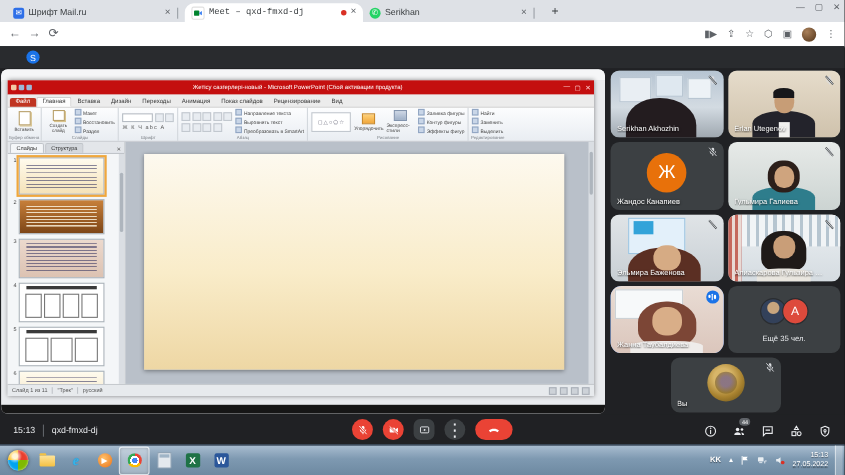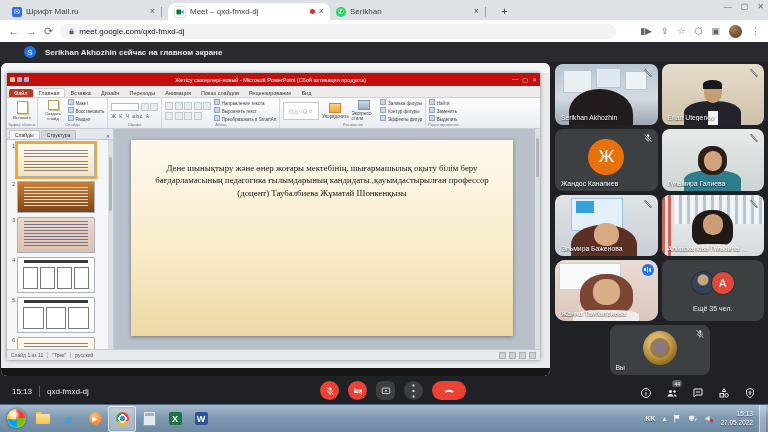--- a/index.html
+++ b/index.html
@@ -5,21 +5,21 @@
   html,body{margin:0;padding:0;background:#000;}
   .screen{position:relative;width:768px;height:432px;overflow:hidden;
     font-family:"Liberation Sans",sans-serif;background:#202124;}
 
   
   .tabstrip{position:absolute;top:0;left:0;right:0;height:20px;background:#dee1e6;
     display:flex;align-items:flex-end;padding-left:6px;}
   .tab{display:flex;align-items:center;gap:4px;height:17px;width:150px;padding:0 6px;
     border-radius:8px 8px 0 0;font-size:8px;color:#3c4043;overflow:hidden;}
   .tab .title{flex:1;white-space:nowrap;overflow:hidden;text-overflow:ellipsis;}
-  .tab.active{background:#fff;}
+  .tab.active{background:#fff;font-family:Liberation Mono, monospace;}
   .tab .sep{width:1px;height:10px;background:#9aa0a6;margin-left:2px;}
   .fav{width:10px;height:10px;border-radius:2px;display:flex;align-items:center;justify-content:center;
     font-size:7px;color:#fff;flex:0 0 auto;}
   .fav-mail{background:#2e6fe8;}
   .fav-meet{background:#fff;border:1px solid #e0e0e0;}
   .fav-meet svg{display:block}
   .fav-wa{background:#25d366;border-radius:50%;}
   .recdot{width:5px;height:5px;border-radius:50%;background:#d93025;flex:0 0 auto;}
   .tclose{font-size:9px;color:#5f6368;line-height:1;flex:0 0 auto;cursor:default;}
   .newtab{width:13px;height:13px;margin:0 0 2px 6px;color:#3c4043;font-size:11px;line-height:12px;text-align:center;}
@@ -268,42 +268,34 @@
       <span>—</span>
       <span>▢</span>
       <span>✕</span>
     </div>
   </div>
 
   <div class="addressbar">
     <span class="navic">←</span>
     <span class="navic">→</span>
     <span class="navic">⟳</span>
-    <div class="urlpill">
-      <svg class="lock" viewBox="0 0 10 10">
-          <rect x="2" y="4" width="6" height="5" rx="1" fill="#5f6368"></rect>
-          <path d="M3.5 4V3a1.5 1.5 0 0 1 3 0v1" stroke="#5f6368" fill="none"></path>
-        </svg>
-      <span>meet.google.com/qxd-fmxd-dj</span>
-    </div>
     <div class="abar-right">
       <span class="mini-ic">▮▶</span>
       <span class="mini-ic">⇪</span>
       <span class="mini-ic">☆</span>
       <span class="mini-ic">⬡</span>
       <span class="mini-ic">▣</span>
       <span class="avatar"></span>
       <span class="mini-ic">⋮</span>
     </div>
   </div>
 
   <div class="meet">
     <div class="banner">
       <span class="bavatar">S</span>
-      <span class="btext">Serikhan Akhozhin сейчас на главном экране</span>
     </div>
 
     <div class="meet-content">
 
       <div class="shared">
         <div class="presenter-top"></div>
         <div class="presenter-task"></div>
 
         <div class="ppt">
           <div class="ppt-title">
@@ -472,21 +464,20 @@
                   </span>
                 </div>
                 <div class="vscroll">
                     <span class="vthumb"></span>
                   </div>
               </div>
             </div>
 
             <div class="ppt-editor">
               <div class="slide">
-                <div class="slide-body">Дене шынықтыру және өнер жоғары мектебінің, шығармашылық оқыту білім беру бағдарламасының педагогика ғылымдарының кандидаты.,қауымдастырылған профессор (доцент) Таубалбиева Жұматай Шонкенқызы</div>
               </div>
               <div class="vscroll">
                   <span class="vthumb" style="top:4%;height:18%"></span>
                 </div>
             </div>
           </div>
 
           <div class="ppt-status">
             <span>Слайд 1 из 11</span>
             <span class="d"></span>

